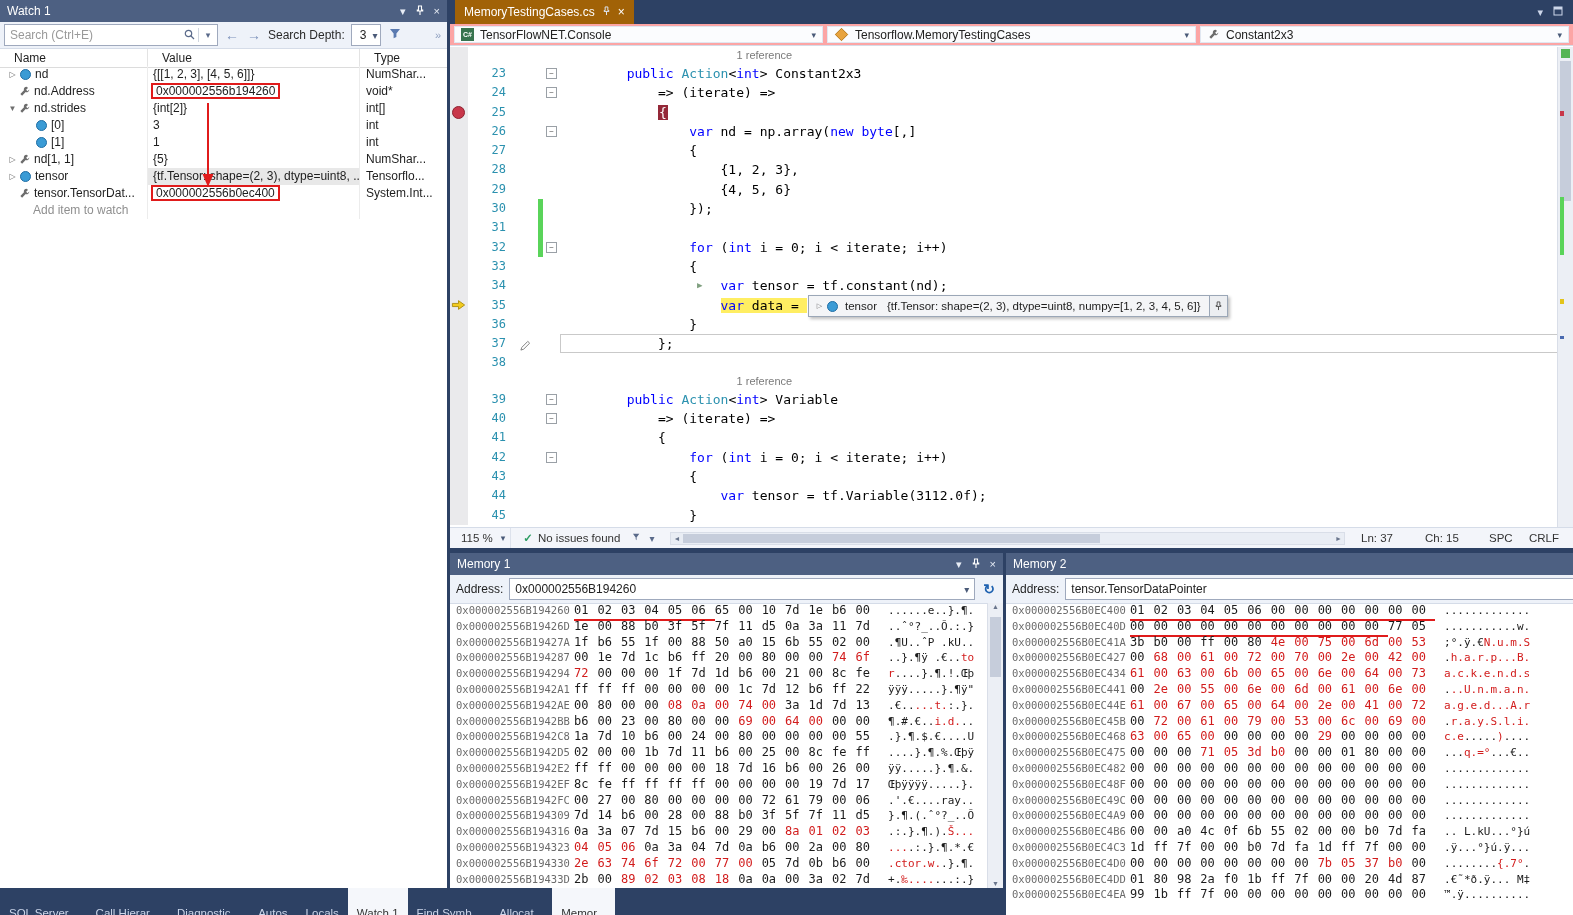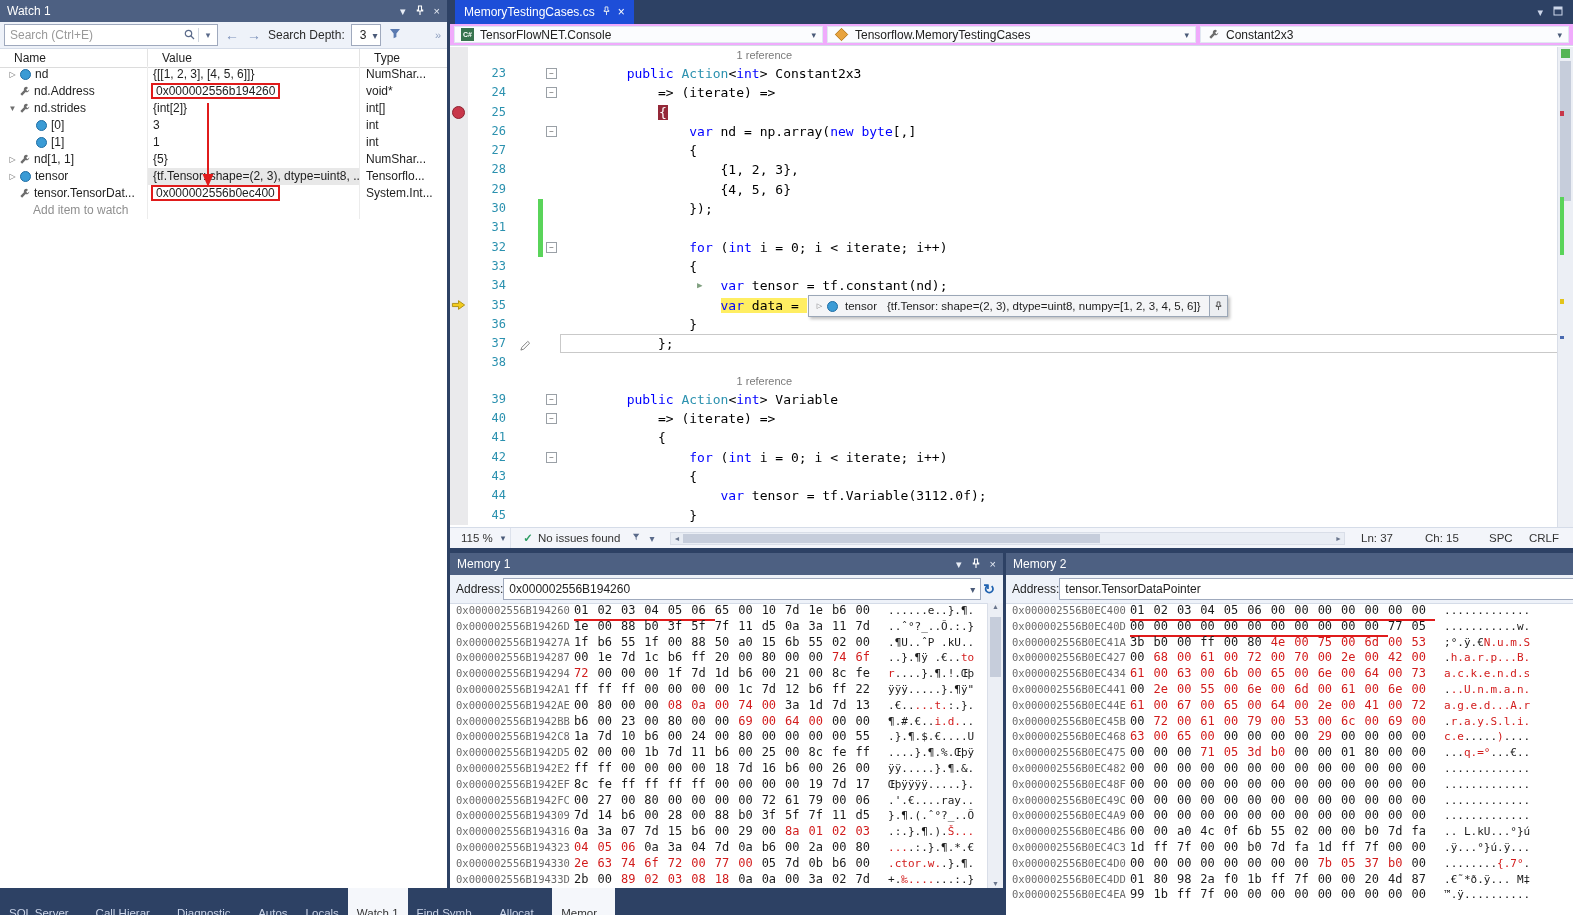--- a/index.html
+++ b/index.html
@@ -49,24 +49,24 @@
   .w-val.hl{background:#e8e8e8;}
   .w-typ{padding-left:6px;overflow:hidden;white-space:nowrap;}
   .annot-box{display:inline-block;border:2px solid var(--annot,#e01b1b);padding:0 3px;margin-left:-2px;
              line-height:12px;}
   .annot-arrow{position:absolute;left:198px;top:101px;pointer-events:none;}
 
   
   #editor{left:450px;top:0;width:1123px;height:548px;background:#fff;position:absolute;}
   .tabbar{position:absolute;top:0;left:0;right:0;height:24px;background:var(--chrome,#2d4164);
           display:flex;align-items:center;}
-  .doctab{margin-left:5px;height:24px;background:#1d4ed8;color:#fff;display:flex;align-items:center;
+  .doctab{margin-left:5px;height:24px;background:#a16207;color:#fff;display:flex;align-items:center;
           gap:7px;padding:0 9px;font-size:12px;}
   .tabbar-right{margin-left:auto;display:flex;gap:10px;padding-right:10px;color:#cdd7ea;font-size:11px;}
-  .navbar{position:absolute;top:24px;left:0;right:0;height:22px;background:#f0abfc;
+  .navbar{position:absolute;top:24px;left:0;right:0;height:22px;background:#fca5a5;
           border-bottom:1px solid #d5dce8;display:flex;gap:4px;padding:2px 4px;box-sizing:border-box;}
   .crumb{flex:1;display:flex;align-items:center;gap:6px;background:#fbfcfe;border:1px solid #e1e7f1;
          padding:0 6px;font-size:12px;color:#222;overflow:hidden;white-space:nowrap;}
   .bc-arr{margin-left:auto;color:#4a5a78;font-size:9px;}
   .bc-ico{display:inline-flex;width:13px;height:13px;align-items:center;justify-content:center;flex:none;}
   .bc-ico.proj{background:#37734f;color:#fff;font-size:7px;font-weight:bold;}
   .bc-ico.cls{background:#e8a33d;transform:rotate(45deg) scale(.62);border:1px solid #a06a14;}
   .codearea{position:absolute;top:47px;left:0;right:0;bottom:21px;background:#fff;overflow:hidden;}
   .coderows{position:absolute;top:0;left:0;right:15px;}
   .c-row{display:flex;height:19.3px;}
@@ -119,21 +119,21 @@
   .est-ic{color:#5a6a8a;font-size:10px;}
   .hscroll{flex:1;height:11px;background:#e9edf4;border:1px solid #d9dee8;position:relative;margin:0 10px;}
   .hs-thumb{position:absolute;left:12px;top:1px;bottom:1px;width:62%;background:#c6cddb;}
   .hs-arr{position:absolute;top:0;font-size:7px;color:#69758c;line-height:11px;}
   .est-field{width:58px;text-align:left;}
 
   
   #mem1{left:450px;top:553px;width:553px;height:335px;}
   #mem2{left:1006px;top:553px;width:669px;height:362px;}
   .mtool{height:28px;background:#eef2f9;border-bottom:1px solid #d5dce8;display:flex;align-items:center;
-         padding:0 6px;font-size:12px;}
+         gap:6px;padding:0 6px;font-size:12px;}
   .mcombo{flex:1;display:flex;align-items:center;background:#fff;border:1px solid #9fa9bd;height:20px;}
   .mcombo input{flex:1;border:0;outline:none;font:12px "Liberation Sans",sans-serif;padding:0 5px;
                 color:#222;min-width:0;background:transparent;}
   .mcombo .dd{width:15px;text-align:center;color:#4a5a78;font-size:10px;}
   .refresh{color:#1f62b0;font-size:14px;font-weight:bold;padding:0 2px;}
   .hlbox{border:1px solid #5d8cc9;background:#dce8f6;padding:0 3px;display:flex;align-items:center;height:20px;box-sizing:border-box;}
   .mrows{position:absolute;top:50px;left:0;right:15px;bottom:0;overflow:hidden;padding-left:6px;}
   .mrow{height:15.8px;display:flex;white-space:pre;align-items:baseline;}
   .maddr{width:118px;flex:none;font:10.5px/15.8px "DejaVu Sans Mono",monospace;color:#6b6b6b;}
   .mhex{width:314px;flex:none;font:12px/15.8px "DejaVu Sans Mono",monospace;color:#1b1b1b;}

